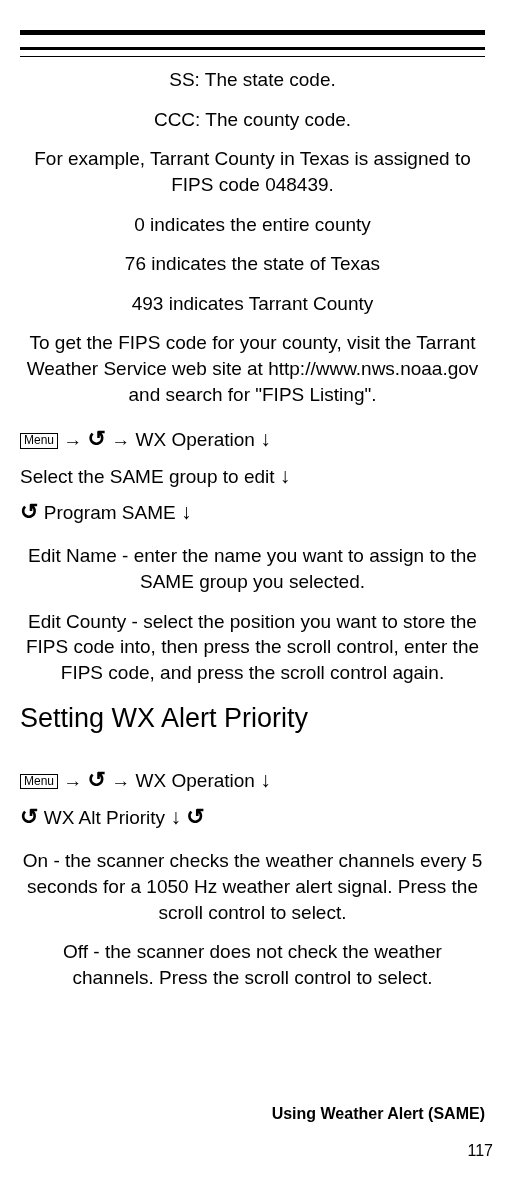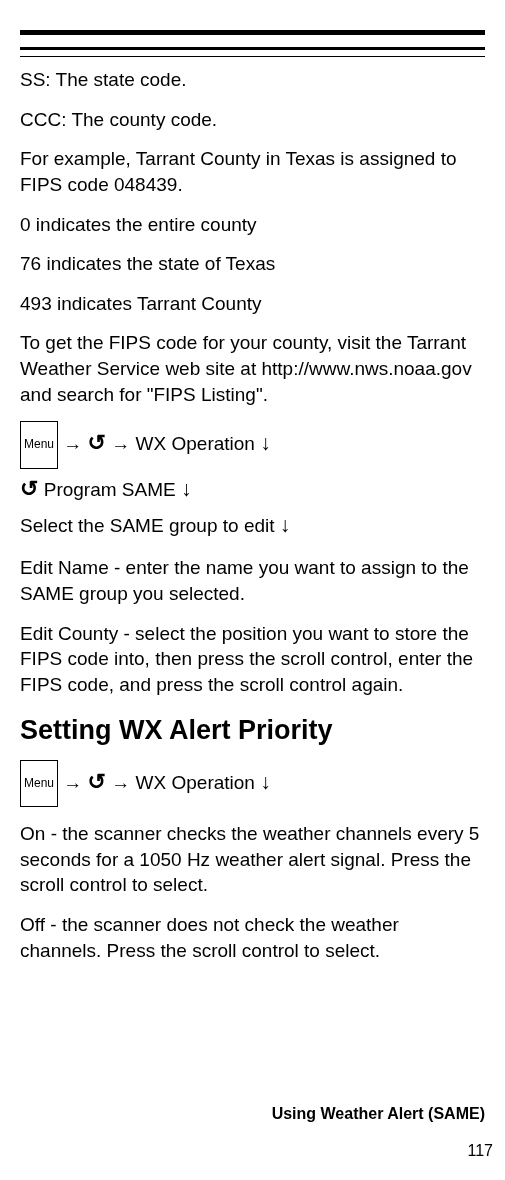--- a/index.html
+++ b/index.html
@@ -10,46 +10,46 @@
       font-family: Arial, Helvetica, sans-serif;
       color: #000;
       padding: 30px 20px 20px 20px;
       position: relative;
       font-size: 19px;
       line-height: 1.35;
     }
     .rule-thick { border-top: 5px solid #000; margin-bottom: 12px; }
     .rule-mid   { border-top: 3px solid #000; margin-bottom: 6px; }
     .rule-thin  { border-top: 1.5px solid #000; margin-bottom: 10px; }
-    .para { margin-bottom: 14px; }
+    .para { margin-bottom: 14px; text-align: center; }
     .menu-box {
       display: inline-block;
       border: 1.5px solid #000;
       font-size: 12px;
-      padding: 16px 3px;
+      padding: 0 3px;
       vertical-align: 2px;
       font-family: Arial, sans-serif;
       line-height: 1.1;
     }
     .mono { font-family: Liberation Sans, sans-serif; }
     .arrow-right { font-family: Arial, sans-serif; font-weight: bold; }
     .arrow-down { font-family: Arial, sans-serif; font-size: 21px; }
     .refresh {
       font-family: Arial, sans-serif;
       font-size: 22px;
       font-weight: bold;
       display: inline-block;
     }
     .nav-line { margin-bottom: 2px; line-height: 1.6; }
     .nav-block { margin-bottom: 14px; }
     h2.section {
       font-size: 27px;
-      font-weight: bold;
+      font-weight: normal;
       margin-top: 4px;
-      margin-bottom: 12px;
+      margin-bottom: 26px;
     }
     .italic-url { }
     .footer-title {
       position: absolute;
       bottom: 55px;
       right: 20px;
       font-weight: bold;
       font-size: 16px;
     }
     .page-num {
@@ -79,26 +79,26 @@
 <div class="nav-block">
   <div class="nav-line">
     <span class="menu-box">Menu</span>
     <span class="arrow-right">→</span>
     <span class="refresh">↺</span>
     <span class="arrow-right">→</span>
     <span class="mono">WX Operation</span>
     <span class="arrow-down">↓</span>
   </div>
   <div class="nav-line">
-    <span class="refresh">↺</span>
-    <span class="mono">Program SAME</span>
+    <span>Select the SAME group to edit</span>
     <span class="arrow-down">↓</span>
   </div>
   <div class="nav-line">
-    <span>Select the SAME group to edit</span>
+    <span class="refresh">↺</span>
+    <span class="mono">Program SAME</span>
     <span class="arrow-down">↓</span>
   </div>
 </div>
 
 <p class="para">
   <span class="mono">Edit Name</span><span> - enter the name you want to assign to the SAME group you selected.</span>
 </p>
 
 <p class="para">
   <span class="mono">Edit County</span><span> - select the position you want to store the FIPS code into, then press the scroll control, enter the FIPS code, and press the scroll control again.</span>
@@ -108,20 +108,26 @@
 
 <div class="nav-block">
   <div class="nav-line">
     <span class="menu-box">Menu</span>
     <span class="arrow-right">→</span>
     <span class="refresh">↺</span>
     <span class="arrow-right">→</span>
     <span class="mono">WX Operation</span>
     <span class="arrow-down">↓</span>
   </div>
+  <div class="nav-line">
+    <span class="refresh">↺</span>
+    <span class="mono">WX Alt Priority</span>
+    <span class="arrow-down">↓</span>
+    <span class="refresh">↺</span>
+  </div>
 </div>
 
 <p class="para">
   <span class="mono">On</span><span> - the scanner checks the weather channels every 5 seconds for a 1050 Hz weather alert signal. Press the scroll control to select.</span>
 </p>
 
 <p class="para">
   <span class="mono">Off</span><span> - the scanner does not check the weather channels. Press the scroll control to select.</span>
 </p>
 

